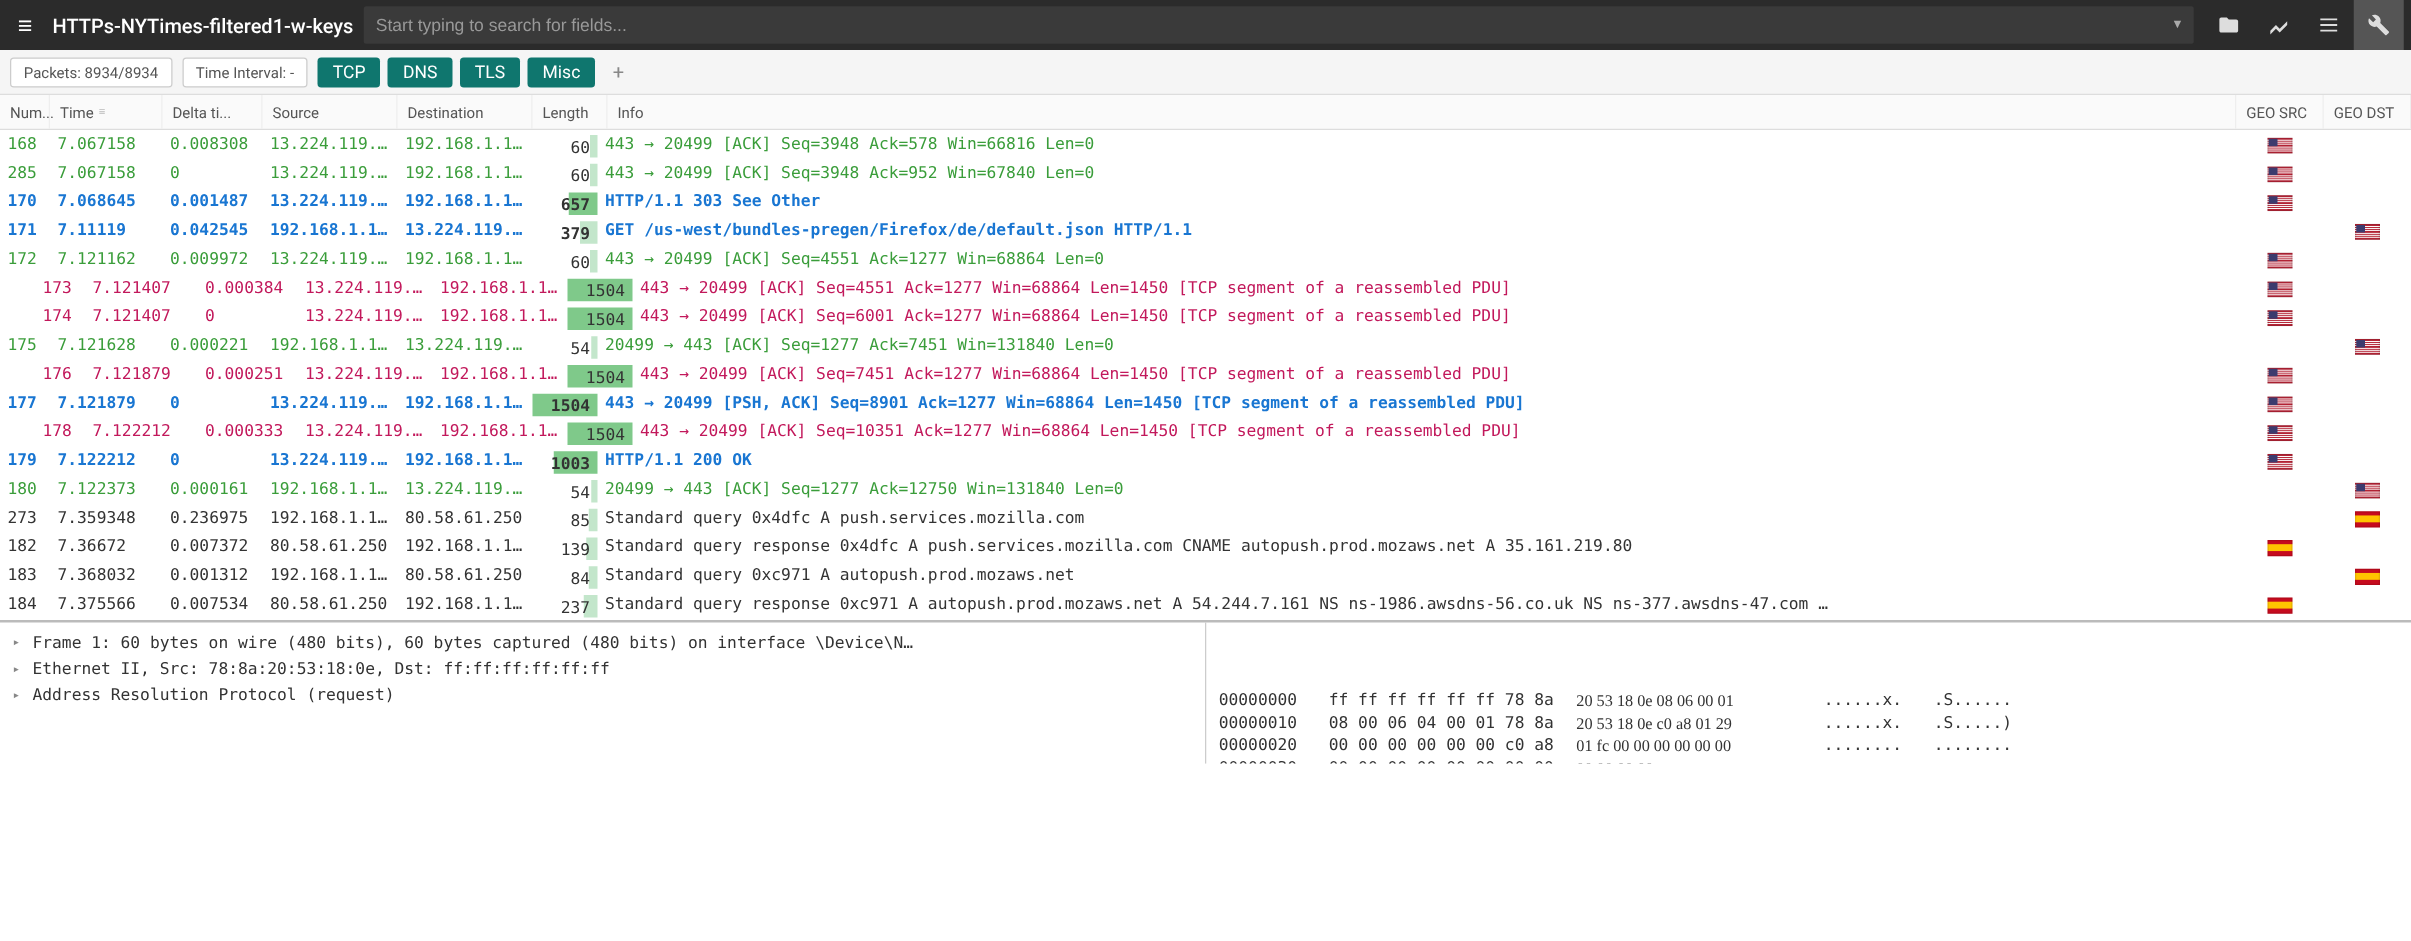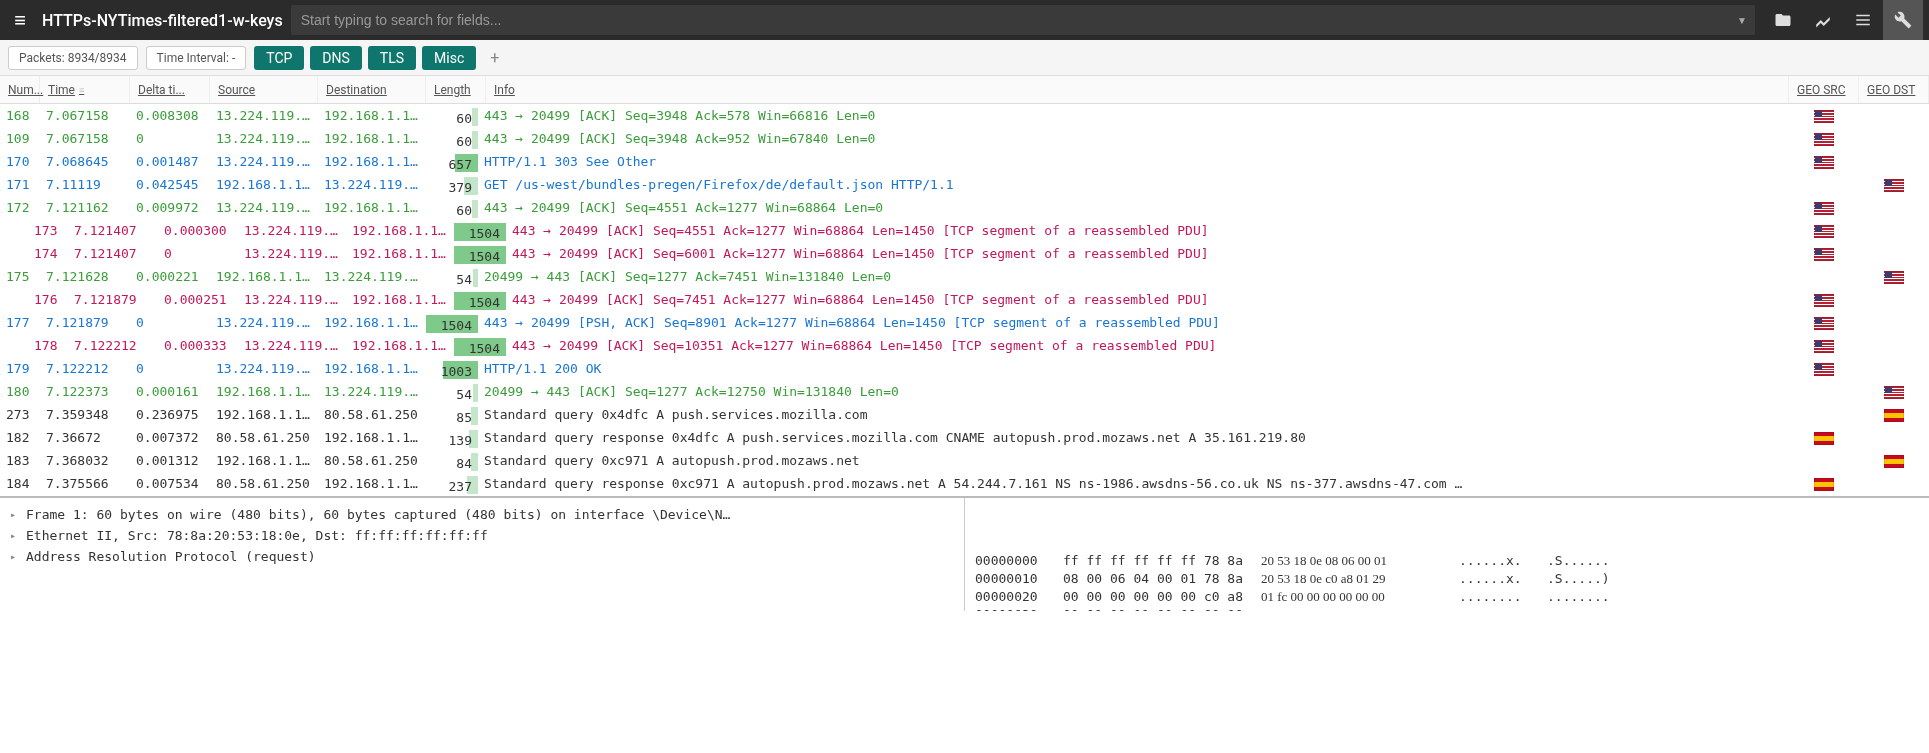--- a/index.html
+++ b/index.html
@@ -14,21 +14,21 @@
 .top-icons { display: flex; gap: 0; }
 .top-icon { width: 40px; height: 40px; display: flex; align-items: center; justify-content: center; color: #ddd; cursor: pointer; }
 .top-icon.active { background: #555; }
 .top-icon svg { width: 18px; height: 18px; fill: currentColor; }
 
 .filterbar { background: #f5f5f5; border-bottom: 1px solid #ddd; height: 36px; display: flex; align-items: center; padding: 0 8px; gap: 8px; }
 .pill { background: #fff; border: 1px solid #ccc; border-radius: 3px; padding: 4px 10px; font-size: 12px; color: #555; }
 .chip { background: #0f766e; color: #fff; border-radius: 3px; padding: 4px 12px; font-size: 14px; cursor: pointer; }
 .add-chip { color: #888; font-size: 16px; cursor: pointer; padding: 0 6px; }
 
-.headers { display: flex; background: #fafafa; border-bottom: 1px solid #ddd; height: 28px; align-items: flex-start; font-size: 12px; color: #555; text-decoration: underline; }
+.headers { display: flex; background: #fafafa; border-bottom: 1px solid #ddd; height: 28px; align-items: flex-start; font-size: 12px; color: #555; }
 .hcell { padding: 0 8px; border-right: 1px solid #eee; display: flex; align-items: center; gap: 4px; height: 100%; }
 .hcell .sort { color: #bbb; font-size: 9px; }
 
 .table-wrap { height: 392px; overflow-y: auto; font-family: Consolas, Monaco, monospace; font-size: 13px; }
 .row { display: flex; align-items: center; height: 23px; }
 .cell { padding: 0 6px; white-space: nowrap; overflow: hidden; text-overflow: ellipsis; }
 .c-num { width: 40px; }
 .c-time { width: 90px; }
 .c-delta { width: 80px; }
 .c-src { width: 108px; }
@@ -39,21 +39,21 @@
 .len-bar { position: absolute; right: 0; height: 18px; background: #c3e6cb; }
 .len-bar.dark { background: #7fc98a; }
 .len-txt { position: relative; width: 100%; text-align: right; padding-right: 6px; z-index: 1; color: #333; }
 
 .flag { display: inline-block; width: 20px; height: 13px; border: 1px solid rgba(0,0,0,0.1); vertical-align: middle; }
 .flag-us { background: linear-gradient(to bottom, #b22234 0%, #b22234 7.7%, #fff 7.7%, #fff 15.4%, #b22234 15.4%, #b22234 23%, #fff 23%, #fff 30.8%, #b22234 30.8%, #b22234 38.5%, #fff 38.5%, #fff 46.1%, #b22234 46.1%, #b22234 53.8%, #fff 53.8%, #fff 61.5%, #b22234 61.5%, #b22234 69.2%, #fff 69.2%, #fff 76.9%, #b22234 76.9%, #b22234 84.6%, #fff 84.6%, #fff 92.3%, #b22234 92.3%); position: relative; }
 .flag-us::before { content: ""; position: absolute; top: 0; left: 0; width: 40%; height: 54%; background: #3c3b6e; }
 .flag-es { background: linear-gradient(to bottom, #c60b1e 0%, #c60b1e 25%, #ffc400 25%, #ffc400 75%, #c60b1e 75%); }
 
 .clr-green { color: #3a9d3a; }
-.clr-blue { color: #1976d2; }
+.clr-blue { color: #1976d2; font-weight: bold; }
 .clr-crimson { color: #c2185b; padding-left: 28px; }
 .clr-black { color: #333; }
 
 .details { display: flex; border-top: 2px solid #bbb; height: 115px; background: #fff; font-family: Consolas, Monaco, monospace; font-size: 13px; }
 .tree { flex: 1; padding: 6px 10px; border-right: 1px solid #ccc; overflow: hidden; }
 .tree-row { display: flex; align-items: center; gap: 6px; padding: 3px 0; color: #333; }
 .tree-caret { color: #888; font-size: 10px; width: 10px; }
 .hex { flex: 1; padding: 6px 10px; overflow: hidden; margin-top: 48px; }
 .hex-row { display: flex; gap: 18px; padding: 1px 0; color: #333; white-space: pre; }
 .hex-off { width: 70px; }
@@ -148,21 +148,21 @@
       <div class="cell c-dst">192.168.1.140</div>
       <div class="len-wrap">
         <div class="len-bar" style="width:12%"></div>
         <div class="len-txt">60</div>
       </div>
       <div class="cell c-info">443 → 20499 [ACK] Seq=3948 Ack=578 Win=66816 Len=0</div>
       <div class="cell c-geo"><span class="flag flag-us"></span></div>
       <div class="cell c-geo"></div>
     </div>
     <div class="row clr-green">
-      <div class="cell c-num">109</div>
+      <div class="cell c-num">285</div>
       <div class="cell c-time">7.067158</div>
       <div class="cell c-delta">0</div>
       <div class="cell c-src">13.224.119.32</div>
       <div class="cell c-dst">192.168.1.140</div>
       <div class="len-wrap">
         <div class="len-bar" style="width:12%"></div>
         <div class="len-txt">60</div>
       </div>
       <div class="cell c-info">443 → 20499 [ACK] Seq=3948 Ack=952 Win=67840 Len=0</div>
       <div class="cell c-geo"><span class="flag flag-us"></span></div>
@@ -206,21 +206,21 @@
         <div class="len-bar" style="width:12%"></div>
         <div class="len-txt">60</div>
       </div>
       <div class="cell c-info">443 → 20499 [ACK] Seq=4551 Ack=1277 Win=68864 Len=0</div>
       <div class="cell c-geo"><span class="flag flag-us"></span></div>
       <div class="cell c-geo"></div>
     </div>
     <div class="row clr-crimson">
       <div class="cell c-num">173</div>
       <div class="cell c-time">7.121407</div>
-      <div class="cell c-delta">0.000300</div>
+      <div class="cell c-delta">0.000384</div>
       <div class="cell c-src">13.224.119.32</div>
       <div class="cell c-dst">192.168.1.140</div>
       <div class="len-wrap">
         <div class="len-bar dark" style="width:100%"></div>
         <div class="len-txt">1504</div>
       </div>
       <div class="cell c-info">443 → 20499 [ACK] Seq=4551 Ack=1277 Win=68864 Len=1450 [TCP segment of a reassembled PDU]</div>
       <div class="cell c-geo"><span class="flag flag-us"></span></div>
       <div class="cell c-geo"></div>
     </div>

